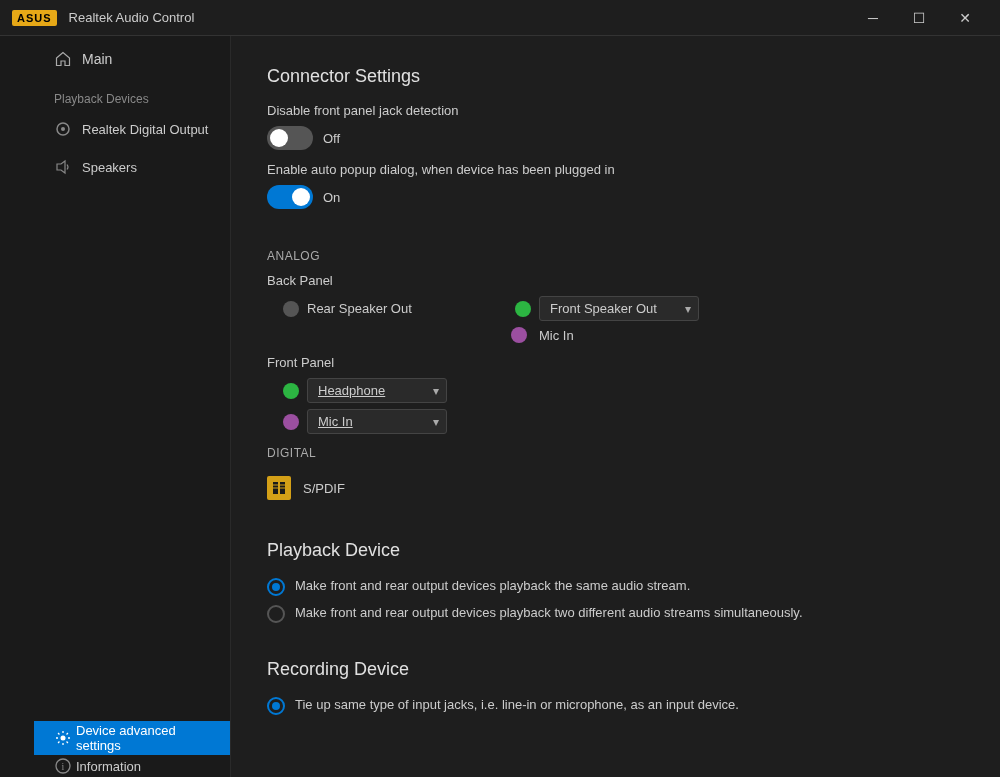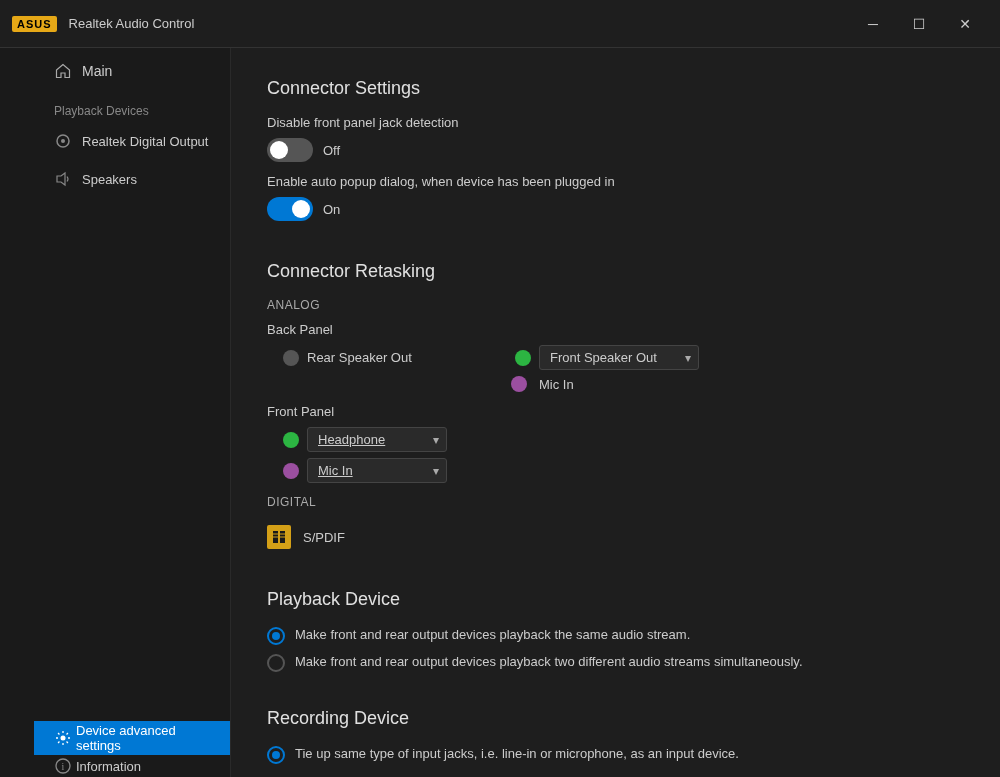--- a/index.html
+++ b/index.html
@@ -10,21 +10,21 @@
       width: 1000px;
       height: 777px;
       overflow: hidden;
       display: flex;
       flex-direction: column;
     }
 
     
     .titlebar {
       background: #1e1e1e;
-      height: 48px;
+      height: 36px;
       display: flex;
       align-items: center;
       padding: 0 12px;
       border-bottom: 1px solid #333;
       flex-shrink: 0;
     }
     .titlebar-logo {
       display: flex;
       align-items: center;
       gap: 8px;
@@ -438,21 +438,20 @@
             <div class="toggle-thumb on"></div>
           </div>
         </div>
         <span class="toggle-label">On</span>
       </div>
     </div>
 
     <div class="divider-lg"></div>
 
     <div>
-      <div class="section-title">Connector Retasking</div>
 
       <div class="sub-section-label">ANALOG</div>
 
       <div class="panel-label">Back Panel</div>
 
       <div class="back-panel-section">
 
 
         <div class="connector-row">
           <div class="connector-dot" style="background:#555;"></div>

